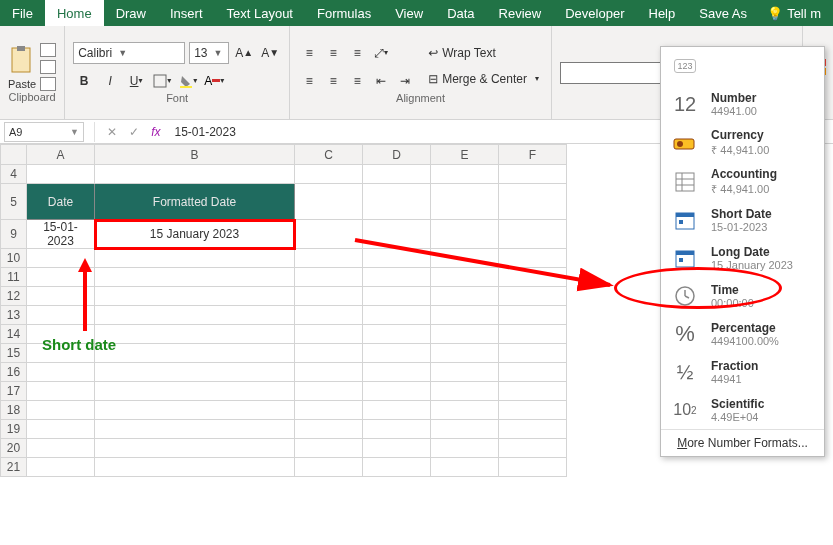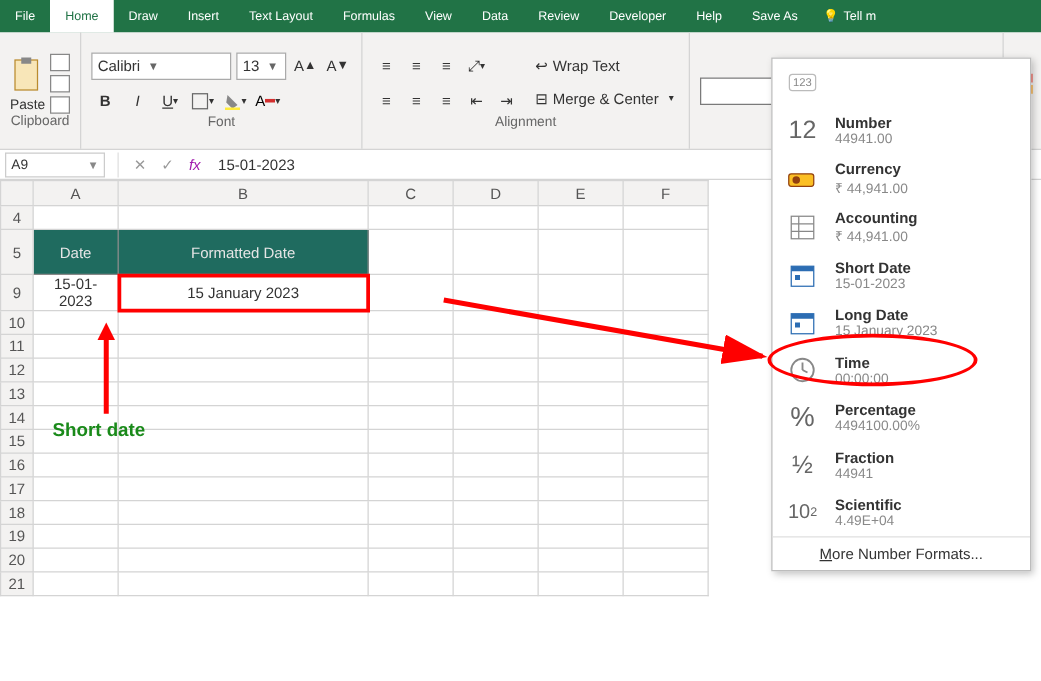--- a/index.html
+++ b/index.html
@@ -1,17 +1,17 @@
 <!DOCTYPE html>
 <html><head>
 <meta charset="utf-8">
 <style>
 *{box-sizing:border-box;margin:0;padding:0;font-family:"Segoe UI",Arial,sans-serif}
 body{background:#fff;font-size:12px;color:#333;width:833px;height:545px;overflow:hidden;position:relative}
-.menubar{background:#217346;display:flex;align-items:center;height:26px;color:#fff;font-size:10px}
+.menubar{background:#217346;display:flex;align-items:center;height:26px;color:#fff;font-size:13px}
 .menubar .mi{padding:0 12px;height:100%;display:flex;align-items:center;cursor:pointer}
 .menubar .mi.active{background:#fff;color:#217346}
 .menubar .tell{display:flex;align-items:center;gap:4px;margin-left:8px}
 .ribbon{background:#f3f2f1;border-bottom:1px solid #d4d4d4;display:flex;height:94px}
 .group{border-right:1px solid #d4d4d4;padding:4px 8px 2px;display:flex;flex-direction:column;justify-content:center}
 .group-label{text-align:center;font-size:11px;color:#666;padding-bottom:2px}
 .clip-body{display:flex;align-items:center;gap:4px}
 .paste-btn{display:flex;flex-direction:column;align-items:center;gap:2px;cursor:pointer}
 .mini-btns{display:flex;flex-direction:column;gap:3px}
 .mini-btn{width:16px;height:14px;border:1px solid #888;background:#fff;cursor:pointer}
@@ -41,21 +41,21 @@
 .colhdr{height:20px;text-align:center}
 .rowhdr{width:26px;text-align:center}
 .corner{width:26px;height:20px;background:#f3f2f1}
 .colA,.colD,.colE,.colF{width:68px}
 .colC{width:68px}
 .colB{width:200px}
 .grid td{height:19px;padding:0 4px}
 .hdr-cell{background:#1f6b5f;color:#e5e5e5;font-weight:bold;text-align:center;height:36px!important;font-size:14px;border:1px solid #888!important}
 .data-cell{font-weight:bold;text-align:center;height:28px!important;font-size:13px}
 .red-box{outline:3px solid red;outline-offset:-2px}
-.dropdown{position:absolute;top:46px;right:8px;width:208px;background:#fff;border:1px solid #bcbcbc;box-shadow:2px 2px 6px rgba(0,0,0,.25);z-index:10}
+.dropdown{position:absolute;top:46px;right:8px;width:165px;background:#fff;border:1px solid #bcbcbc;box-shadow:2px 2px 6px rgba(0,0,0,.25);z-index:10}
 .dd-scroll{max-height:448px;overflow-y:scroll}
 .dd-item{display:flex;align-items:center;gap:10px;padding:5px 8px;cursor:pointer}
 .dd-icon{width:32px;height:28px;display:flex;align-items:center;justify-content:center;color:#888;font-size:16px;flex-shrink:0}
 .dd-text{display:flex;flex-direction:column}
 .dd-title{font-size:12px;color:#333;font-weight:600}
 .dd-sub{font-size:11px;color:#888}
 .dd-more{text-align:center;padding:6px;font-size:12px;border-top:1px solid #e0e0e0;cursor:pointer}
 .dd-more u{text-decoration:underline}
 .arrow-svg{position:absolute;pointer-events:none;z-index:5}
 .annot-green{position:absolute;color:#1a8a1a;font-weight:bold;font-size:15px}

